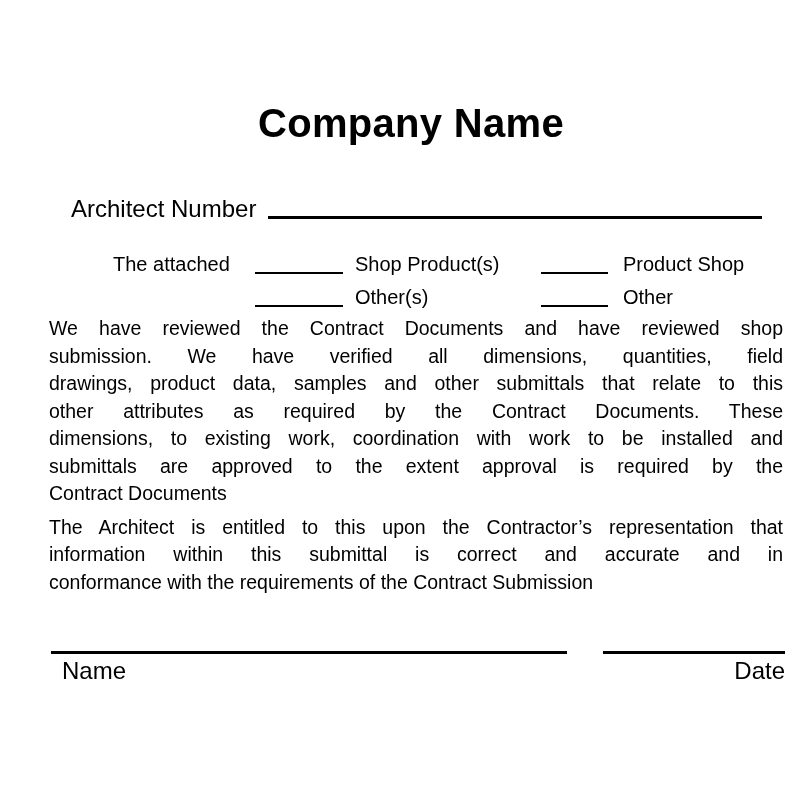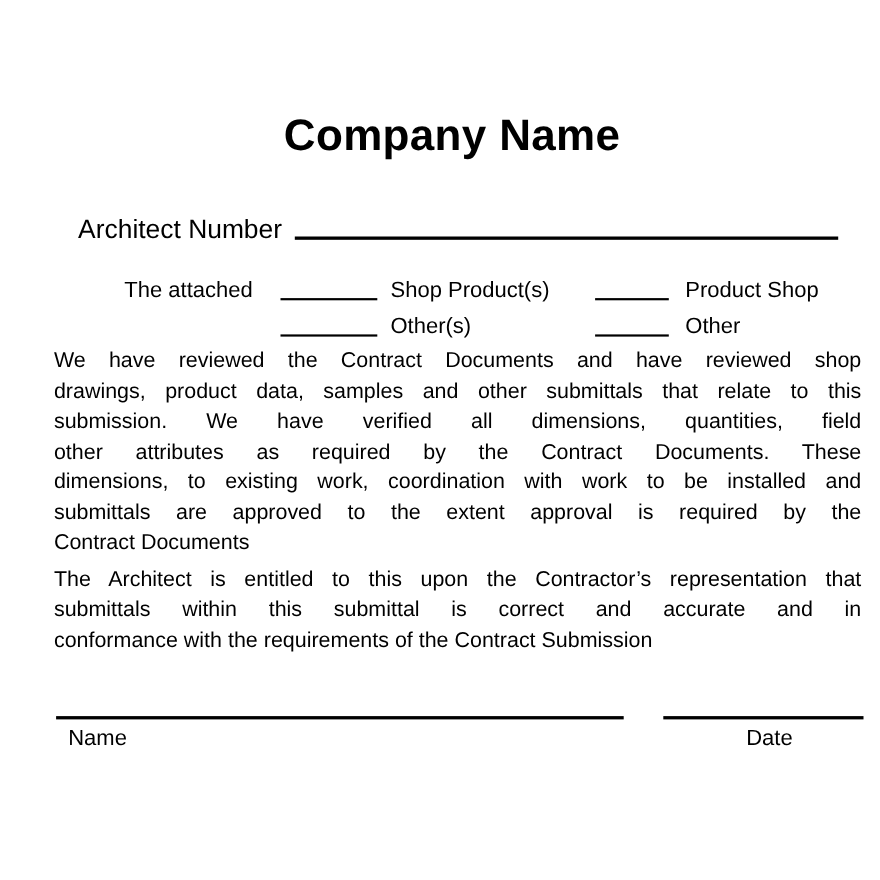--- a/index.html
+++ b/index.html
@@ -84,25 +84,25 @@
     justify-content: space-between;
     margin: 55px 15px 0 18px;
   }
   .sig-col-name { width: 527px; }
   .sig-col-date { width: 193px; }
   .sig-line {
     border-bottom: 3px solid #000;
     height: 0;
   }
   .sig-label {
-    font-size: 20px;
+    font-size: 24px;
     line-height: 28px;
     margin-top: 3px;
   }
-  .sig-col-date .sig-label { text-align: center; }
+  .sig-col-date .sig-label { text-align: right; }
 </style>
 </head>
 <body>
 
 <div class="page">
 
   <h1 class="title">Company Name</h1>
 
   <div class="submission-row">
     <span class="submission-label">Architect Number</span>
@@ -118,31 +118,31 @@
 
     <span></span>
     <span><span class="blank blank-wide"></span></span>
     <span>Other(s)</span>
     <span><span class="blank blank-narrow"></span></span>
     <span>Other</span>
   </div>
 
   <div class="para">
     <div class="jline">We have reviewed the Contract Documents and have reviewed shop</div>
+    <div class="jline">submission. We have verified all dimensions, quantities, field</div>
     <div class="jline">drawings, product data, samples and other submittals that relate to this</div>
-    <div class="jline">submission. We have verified all dimensions, quantities, field</div>
     <div class="jline">other attributes as required by the Contract Documents. These</div>
     <div class="jline">dimensions, to existing work, coordination with work to be installed and</div>
     <div class="jline">submittals are approved to the extent approval is required by the</div>
     <div class="lastline">Contract Documents</div>
   </div>
 
   <div class="para para-2">
     <div class="jline">The Architect is entitled to this upon the Contractor’s representation that</div>
-    <div class="jline">submittals within this submittal is correct and accurate and in</div>
+    <div class="jline">information within this submittal is correct and accurate and in</div>
     <div class="lastline">conformance with the requirements of the Contract Submission</div>
   </div>
 
   <div class="sig-row">
     <div class="sig-col-name">
       <div class="sig-line"></div>
       <div class="sig-label">Name</div>
     </div>
     <div class="sig-col-date">
       <div class="sig-line"></div>

